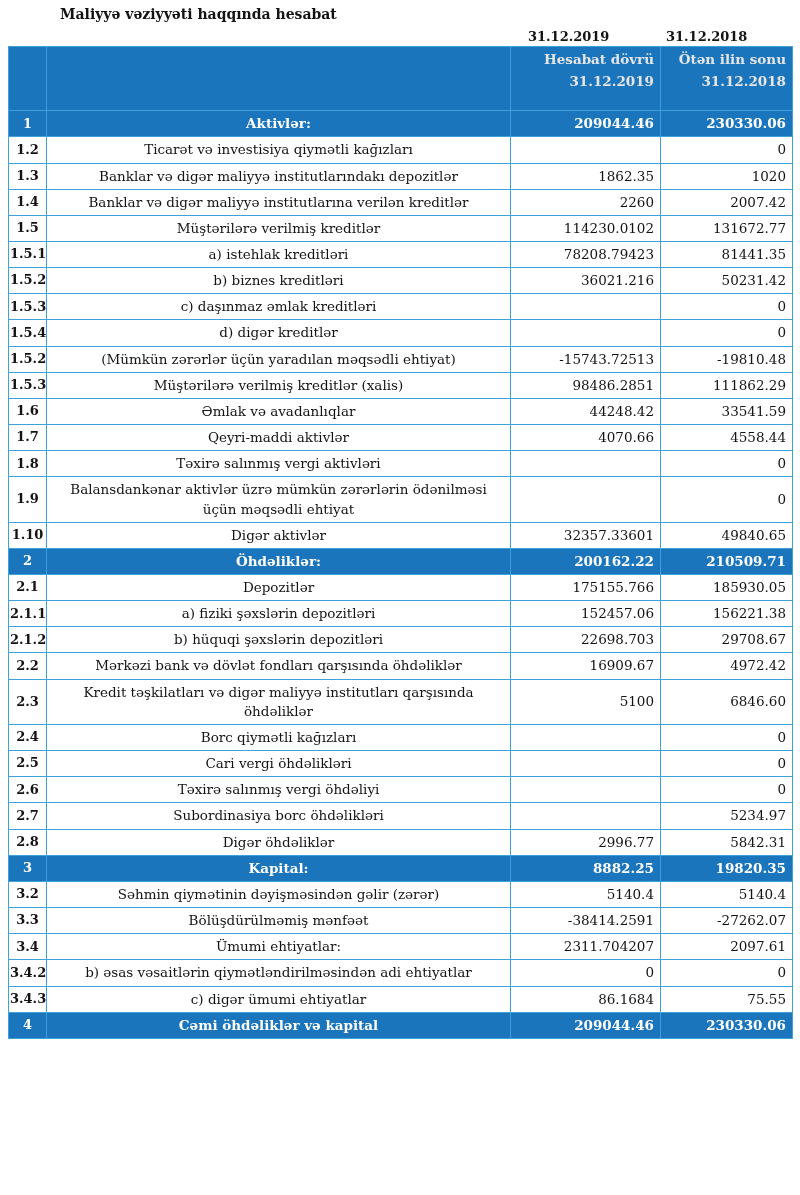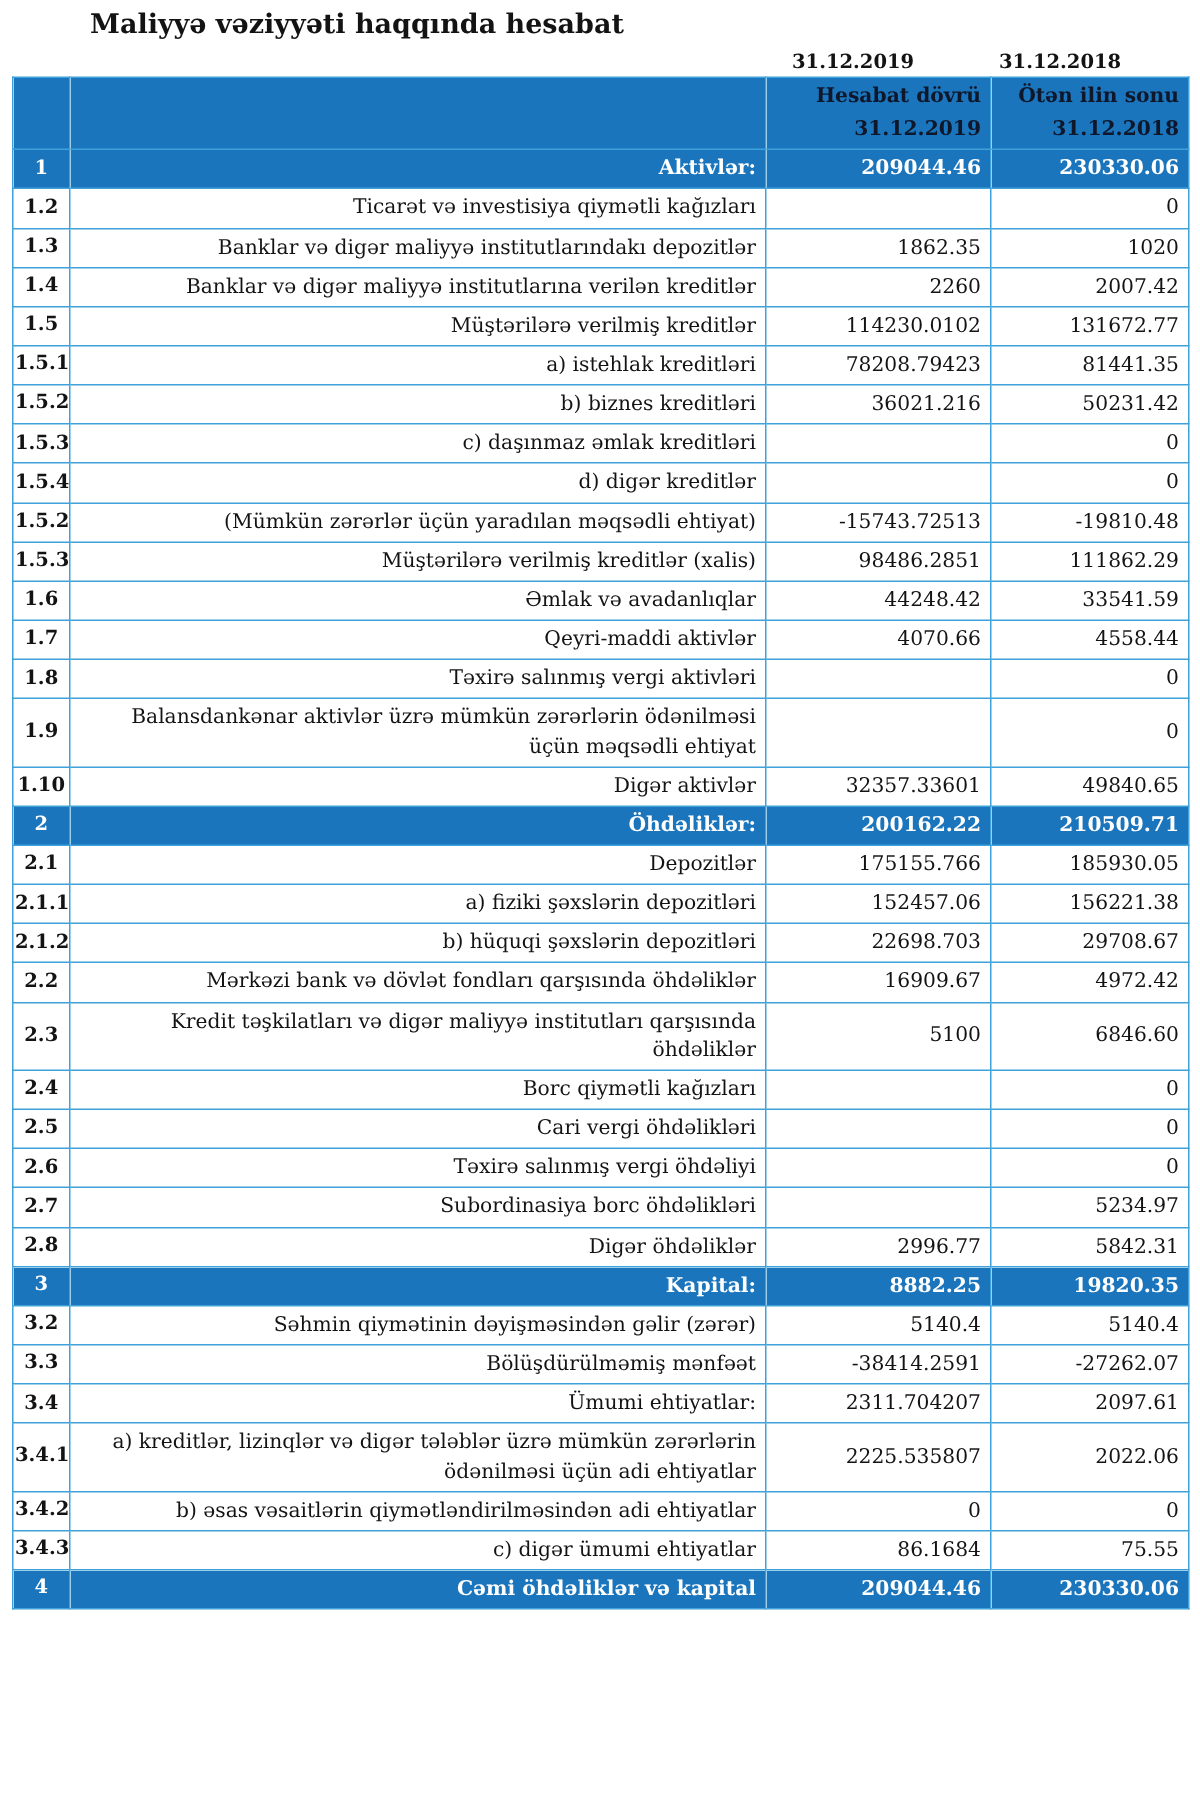--- a/index.html
+++ b/index.html
@@ -6,21 +6,21 @@
   html, body { margin: 0; padding: 0; }
   body {
     width: 800px; height: 1195px;
     background: #ffffff;
     color: #131313;
     font-family: "DejaVu Serif", "Liberation Serif", serif;
     overflow: hidden;
   }
   .title {
     margin: 6px 0 3px 60px;
-    font-size: 18px;
+    font-size: 14px;
     font-weight: bold;
   }
   .pre-dates {
     display: flex;
     align-items: flex-end;
     padding-left: 8px;
     height: 19px;
     font-size: 13px;
     font-weight: bold;
   }
@@ -47,29 +47,29 @@
   col.c-v1    { width: 150px; }
   col.c-v2    { width: 132px; }
 
   td.num {
     text-align: center;
     font-weight: bold;
     padding-left: 1px;
     padding-right: 1px;
     font-size: 13px;
   }
-  td.label { text-align: right; }
+  td.label { text-align: center; }
   td.v { text-align: right; }
 
   tr.header-row td {
     background: #1b75bc;
-    color: #0f172a;
+    color: #e5e5e5;
     font-weight: bold;
     padding-top: 2px;
-    padding-bottom: 2px;
+    padding-bottom: 18px;
   }
   tr.header-row td.v div { line-height: 1.6; }
 
   tr.section-row td {
     background: #1b75bc;
     color: #ffffff;
     font-weight: bold;
   }
 </style>
 </head>
@@ -287,26 +287,20 @@
           <td class="v">-38414.2591</td>
           <td class="v">-27262.07</td>
         </tr>
         <tr class="item-row">
           <td class="num">3.4</td>
           <td class="label">Ümumi ehtiyatlar:</td>
           <td class="v">2311.704207</td>
           <td class="v">2097.61</td>
         </tr>
         <tr class="item-row">
-          <td class="num">3.4.1</td>
-          <td class="label">a) kreditlər, lizinqlər və digər tələblər üzrə mümkün zərərlərin ödənilməsi üçün adi ehtiyatlar</td>
-          <td class="v">2225.535807</td>
-          <td class="v">2022.06</td>
-        </tr>
-        <tr class="item-row">
           <td class="num">3.4.2</td>
           <td class="label">b) əsas vəsaitlərin qiymətləndirilməsindən adi ehtiyatlar</td>
           <td class="v">0</td>
           <td class="v">0</td>
         </tr>
         <tr class="item-row">
           <td class="num">3.4.3</td>
           <td class="label">c) digər ümumi ehtiyatlar</td>
           <td class="v">86.1684</td>
           <td class="v">75.55</td>

